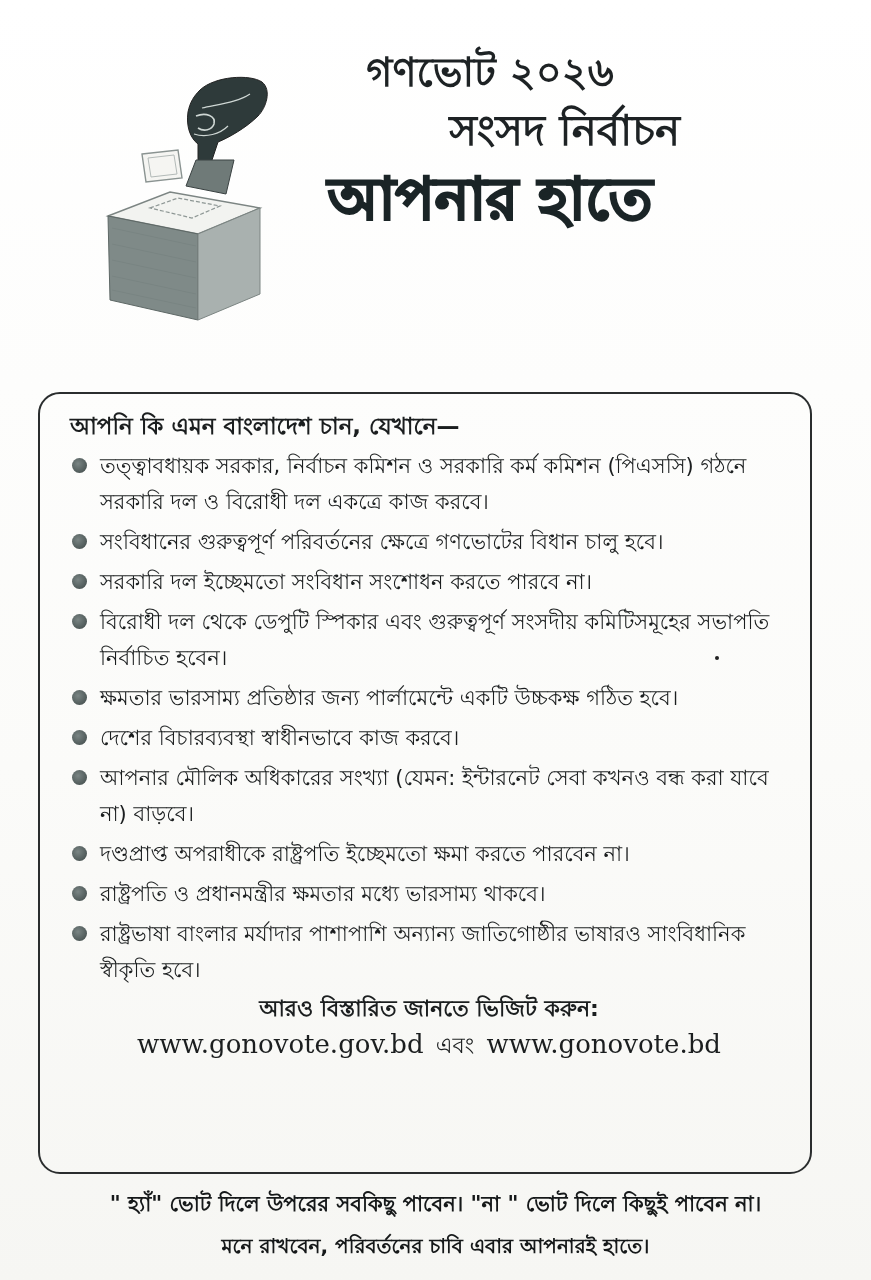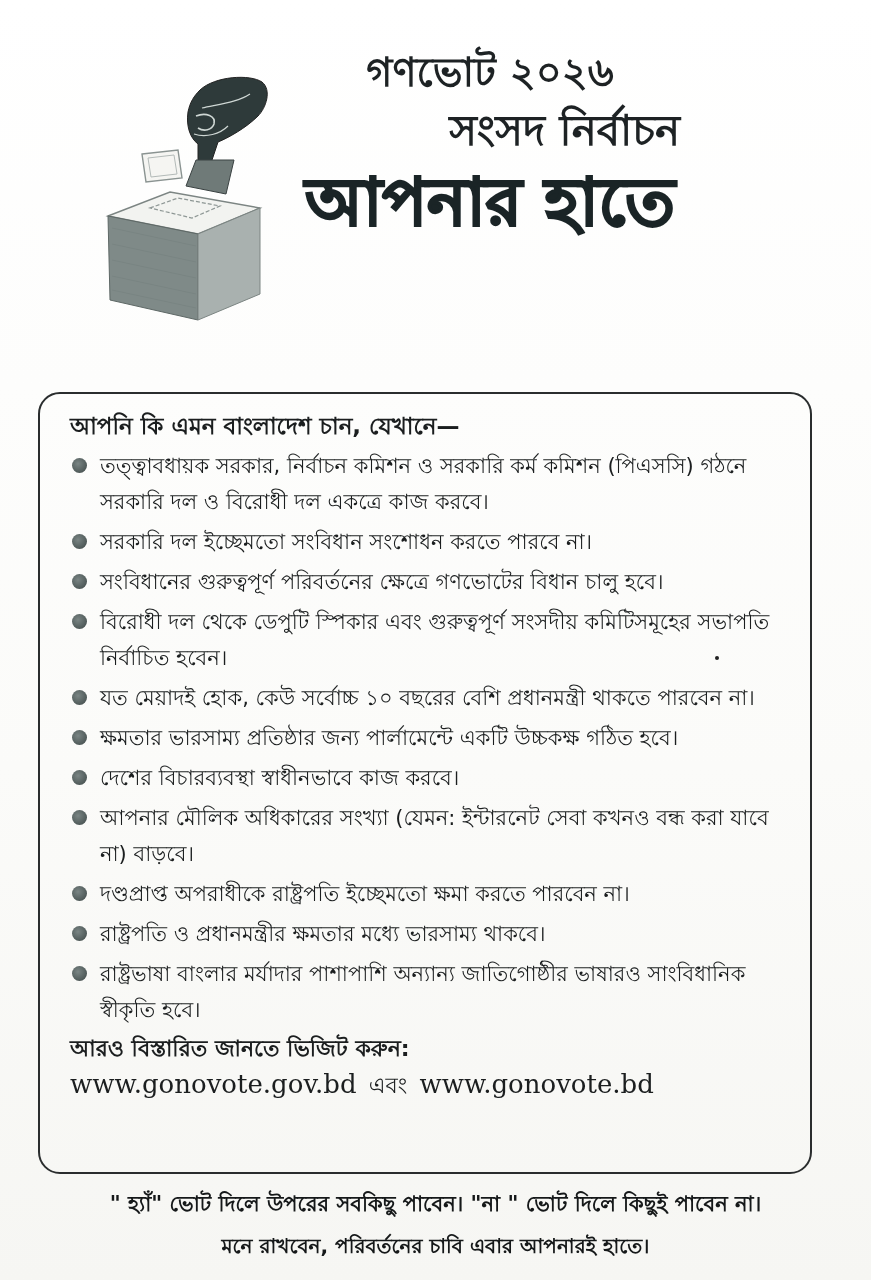--- a/index.html
+++ b/index.html
@@ -57,21 +57,21 @@
       text-align: right;
     }
     .title-line.l3 {
       font-size: 58px;
       font-weight: 900;
       margin-top: 26px;
       color: #1a2426;
       -webkit-text-stroke: 2px #1a2426;
     }
     .title-line.l4 {
-      font-size: 66px;
+      font-size: 58px;
       font-weight: 900;
       margin-top: 18px;
       color: #1a2426;
       -webkit-text-stroke: 2px #1a2426;
     }
 
     
     .content-box {
       position: absolute;
       left: 38px; top: 392px;
@@ -102,21 +102,21 @@
     .point .bullet {
       position: absolute;
       left: 2px; top: 10px;
       width: 15px; height: 15px;
       border-radius: 50%;
       background: radial-gradient(circle at 40% 38%, #7a8584 0%, #55605f 60%, #3c4444 100%);
     }
     .point .text { display: block; }
 
     .more-info {
-      text-align: left;
+      text-align: center;
       margin-top: 4px;
     }
     .more-info .label {
       display: block;
       font-size: 22px;
       font-weight: bold;
       color: #1b1e1f;
       line-height: 34px;
     }
     .more-info .links {
@@ -214,33 +214,29 @@
   <div class="content-box">
     <div class="intro">আপনি কি এমন বাংলাদেশ চান, যেখানে—</div>
 
     <ul class="point-list">
       <li class="point">
         <span class="bullet"></span>
         <span class="text">তত্ত্বাবধায়ক সরকার, নির্বাচন কমিশন ও সরকারি কর্ম কমিশন (পিএসসি) গঠনে সরকারি দল ও বিরোধী দল একত্রে কাজ করবে।</span>
       </li>
       <li class="point">
         <span class="bullet"></span>
+        <span class="text">সংবিধানের গুরুত্বপূর্ণ পরিবর্তনের ক্ষেত্রে গণভোটের বিধান চালু হবে।</span>
+      </li>
+      <li class="point">
+        <span class="bullet"></span>
         <span class="text">সরকারি দল ইচ্ছেমতো সংবিধান সংশোধন করতে পারবে না।</span>
       </li>
       <li class="point">
         <span class="bullet"></span>
-        <span class="text">সংবিধানের গুরুত্বপূর্ণ পরিবর্তনের ক্ষেত্রে গণভোটের বিধান চালু হবে।</span>
-      </li>
-      <li class="point">
-        <span class="bullet"></span>
         <span class="text">বিরোধী দল থেকে ডেপুটি স্পিকার এবং গুরুত্বপূর্ণ সংসদীয় কমিটিসমূহের সভাপতি নির্বাচিত হবেন।</span>
-      </li>
-      <li class="point">
-        <span class="bullet"></span>
-        <span class="text">যত মেয়াদই হোক, কেউ সর্বোচ্চ ১০ বছরের বেশি প্রধানমন্ত্রী থাকতে পারবেন না।</span>
       </li>
       <li class="point">
         <span class="bullet"></span>
         <span class="text">ক্ষমতার ভারসাম্য প্রতিষ্ঠার জন্য পার্লামেন্টে একটি উচ্চকক্ষ গঠিত হবে।</span>
       </li>
       <li class="point">
         <span class="bullet"></span>
         <span class="text">দেশের বিচারব্যবস্থা স্বাধীনভাবে কাজ করবে।</span>
       </li>
       <li class="point">

